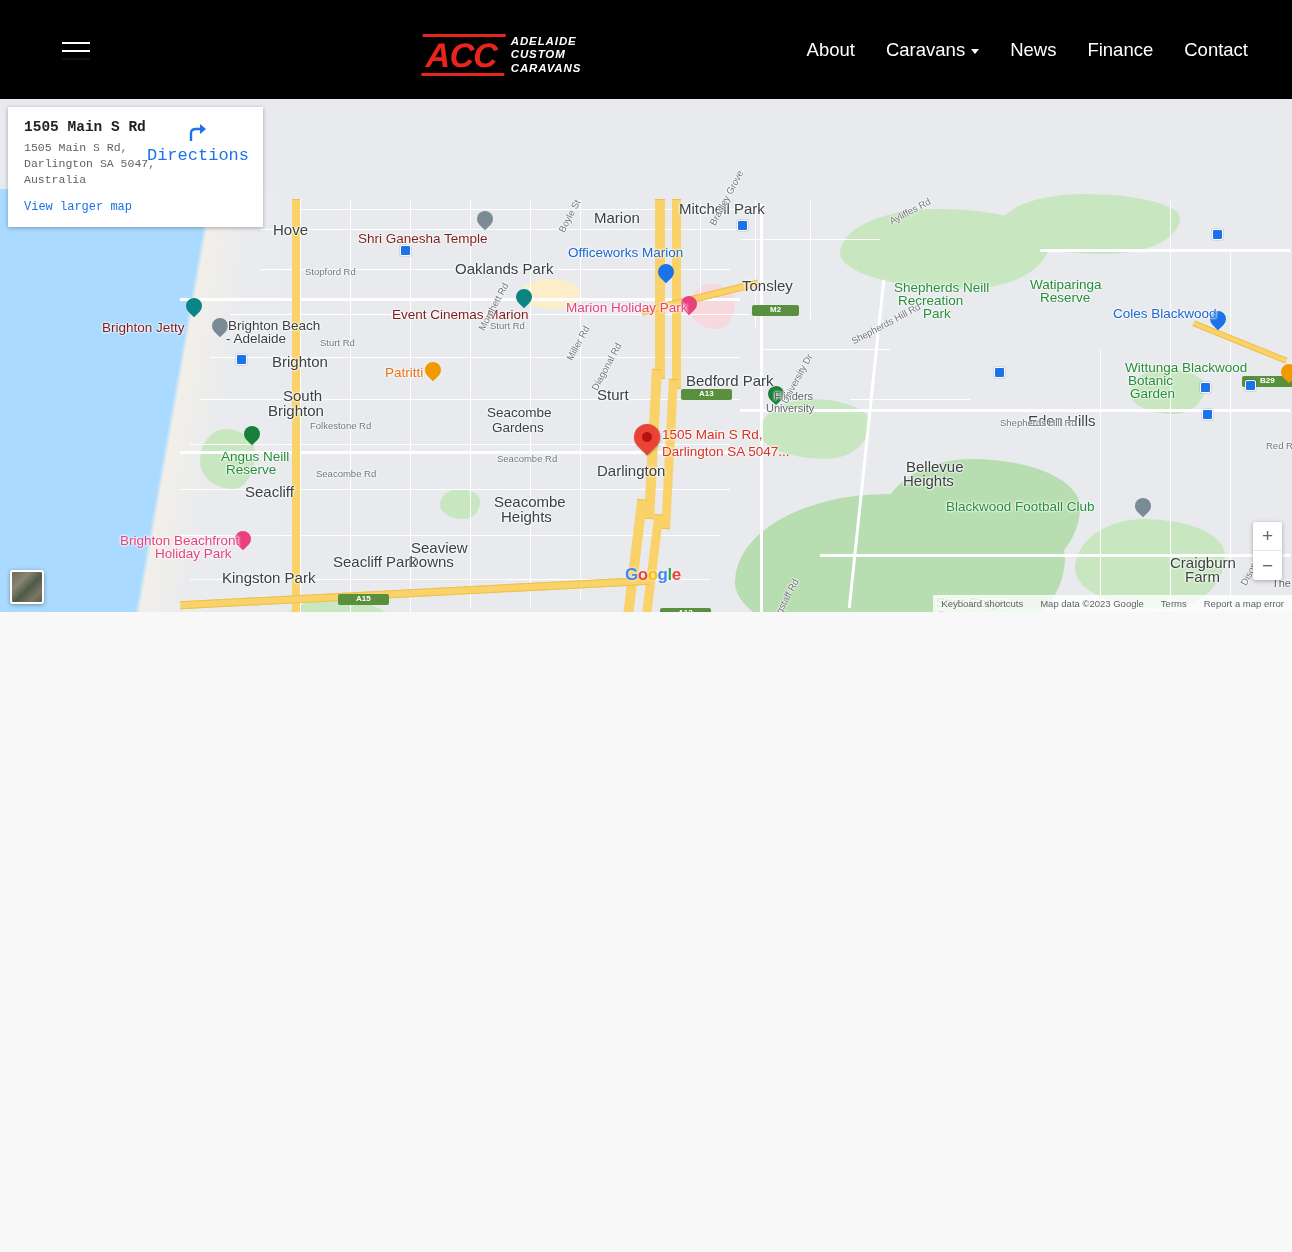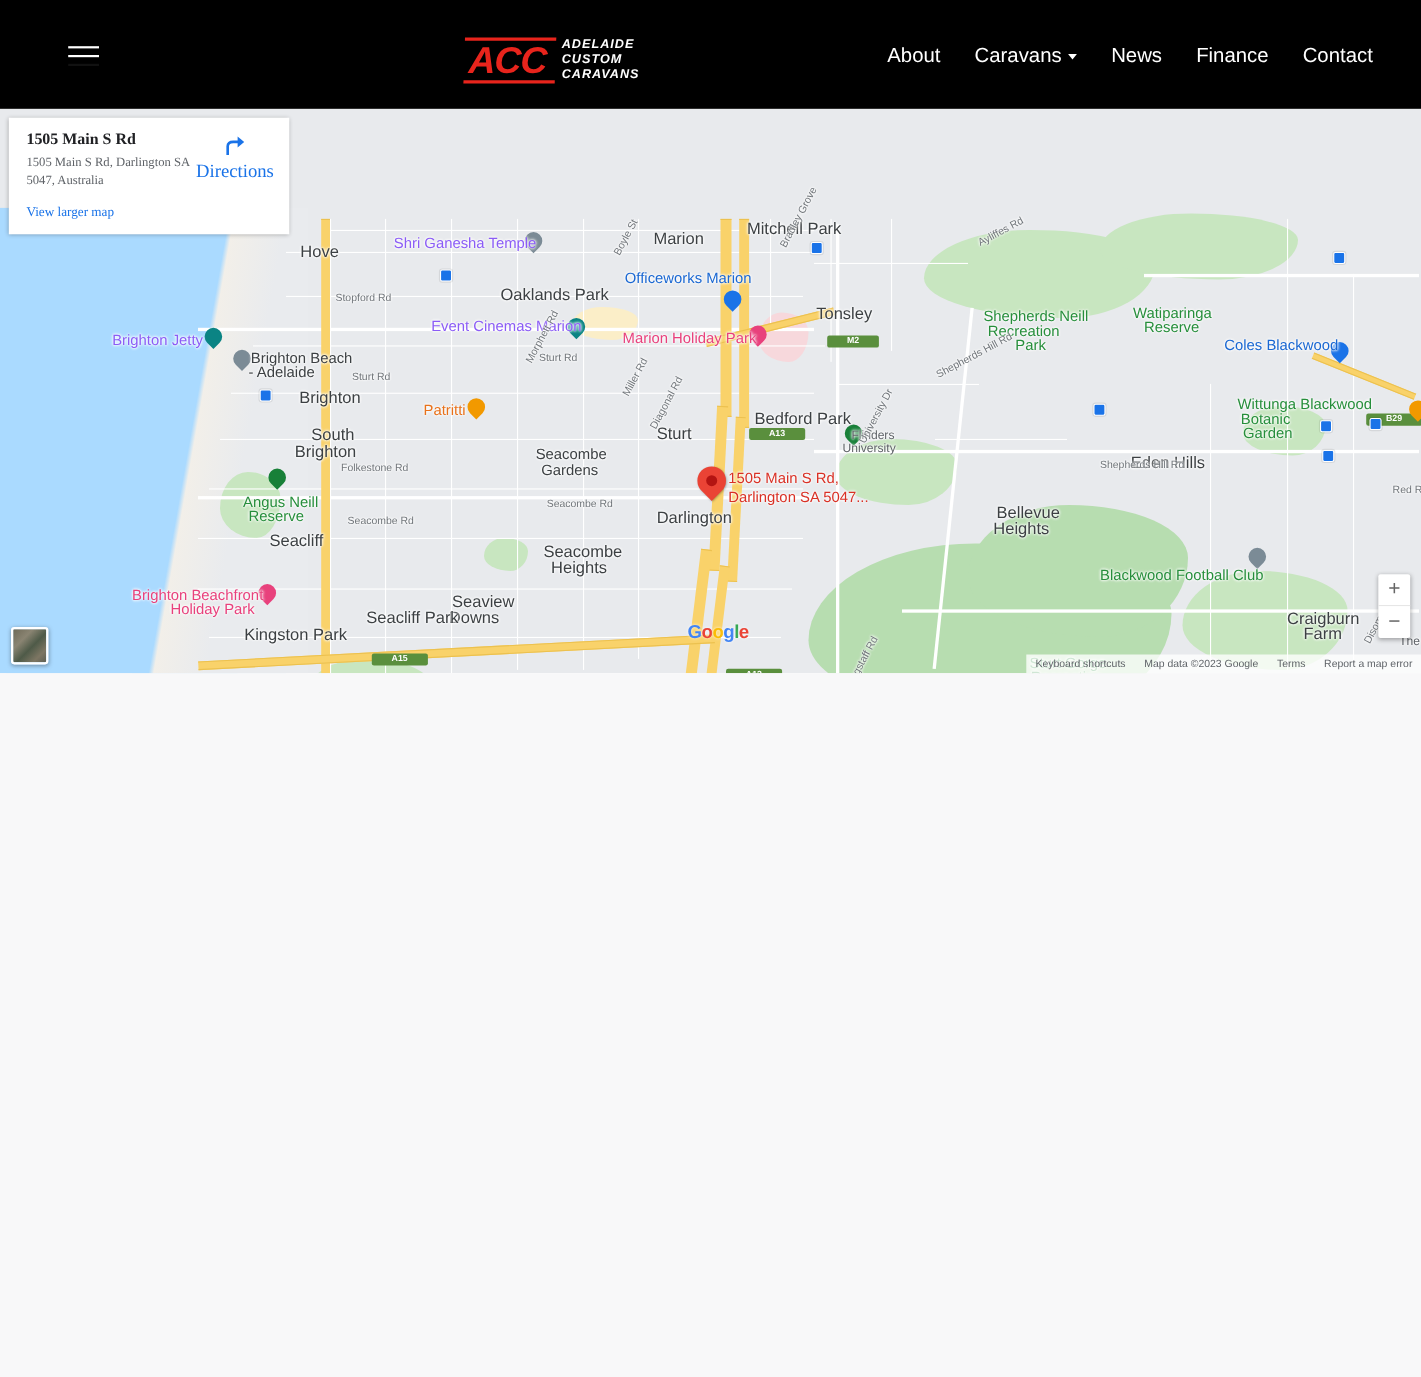--- a/index.html
+++ b/index.html
@@ -163,21 +163,21 @@
 
   .maplbl {
     position: absolute;
     color: #3c4043;
     font-size: 13.5px;
     white-space: nowrap;
     text-shadow: 0 0 3px #fff, 0 0 3px #fff, 0 0 2px #fff;
   }
   .maplbl.sm { font-size: 11px; color: #5f6368; }
   .maplbl.xs { font-size: 9.5px; color: #70757a; }
-  .maplbl.teal { color: #8b5cf6; }
+  .maplbl.teal { color: #7f1d1d; margin-top: 18px; }
   .maplbl.blue { color: #1967d2; }
   .maplbl.green { color: #268e3b; }
   .maplbl.pink { color: #e8417c; }
   .maplbl.orange { color: #e8711a; }
   .maplbl.red { color: #d93025; }
   .maplbl.big { font-size: 15px; }
   .maplbl.rot { transform: rotate(-62deg); transform-origin: left center; }
   .maplbl.rot2 { transform: rotate(-28deg); transform-origin: left center; }
 
   .pin {
@@ -230,21 +230,21 @@
 
   
   .map-card {
     position: absolute;
     left: 8px; top: 8px;
     width: 255px;
     background: #ffffff;
     box-shadow: 0 1px 4px rgba(0,0,0,.3);
     padding: 12px 14px 12px 16px;
     z-index: 20;
-    font-family: Liberation Serif, serif;
+    font-family: Liberation Mono, monospace;
   }
   .mc-title { font-size: 14.5px; font-weight: bold; color: #202124; margin-bottom: 5px; }
   .mc-addr { font-size: 11.5px; color: #5f6368; line-height: 1.38; width: 172px; }
   .mc-dir {
     position: absolute;
     right: 14px; top: 16px;
     text-align: center;
     color: #1a73e8;
     font-size: 17px;
     cursor: pointer;
@@ -554,21 +554,21 @@
     <div class="maplbl green" style="left:923px;top:207px;">Park</div>
     <div class="maplbl green" style="left:1030px;top:178px;">Watiparinga</div>
     <div class="maplbl green" style="left:1040px;top:191px;">Reserve</div>
     <div class="maplbl blue" style="left:1113px;top:207px;">Coles Blackwood</div>
     <div class="maplbl green" style="left:1125px;top:261px;">Wittunga Blackwood</div>
     <div class="maplbl green" style="left:1128px;top:274px;">Botanic</div>
     <div class="maplbl green" style="left:1130px;top:287px;">Garden</div>
     <div class="maplbl big" style="left:1028px;top:313px;">Eden Hills</div>
     <div class="maplbl big" style="left:906px;top:359px;">Bellevue</div>
     <div class="maplbl big" style="left:903px;top:373px;">Heights</div>
-    <div class="maplbl green" style="left:1000px;top:400px;margin-top:16px;">Blackwood Football Club</div>
+    <div class="maplbl green" style="left:946px;top:400px;">Blackwood Football Club</div>
     <div class="maplbl big" style="left:1170px;top:455px;">Craigburn</div>
     <div class="maplbl big" style="left:1185px;top:469px;">Farm</div>
 
     <div class="maplbl green" style="left:936px;top:496px;">Sturt Gorge</div>
     <div class="maplbl green" style="left:937px;top:509px;">Recreation</div>
 
     <div class="maplbl xs rot2" style="left:852px;top:237px;">Shepherds Hill Rd</div>
     <div class="maplbl xs" style="left:1000px;top:318px;">Shepherds Hill Rd</div>
     <div class="maplbl xs rot" style="left:772px;top:520px;">Flagstaff Rd</div>
     <div class="maplbl xs rot" style="left:784px;top:298px;">University Dr</div>

